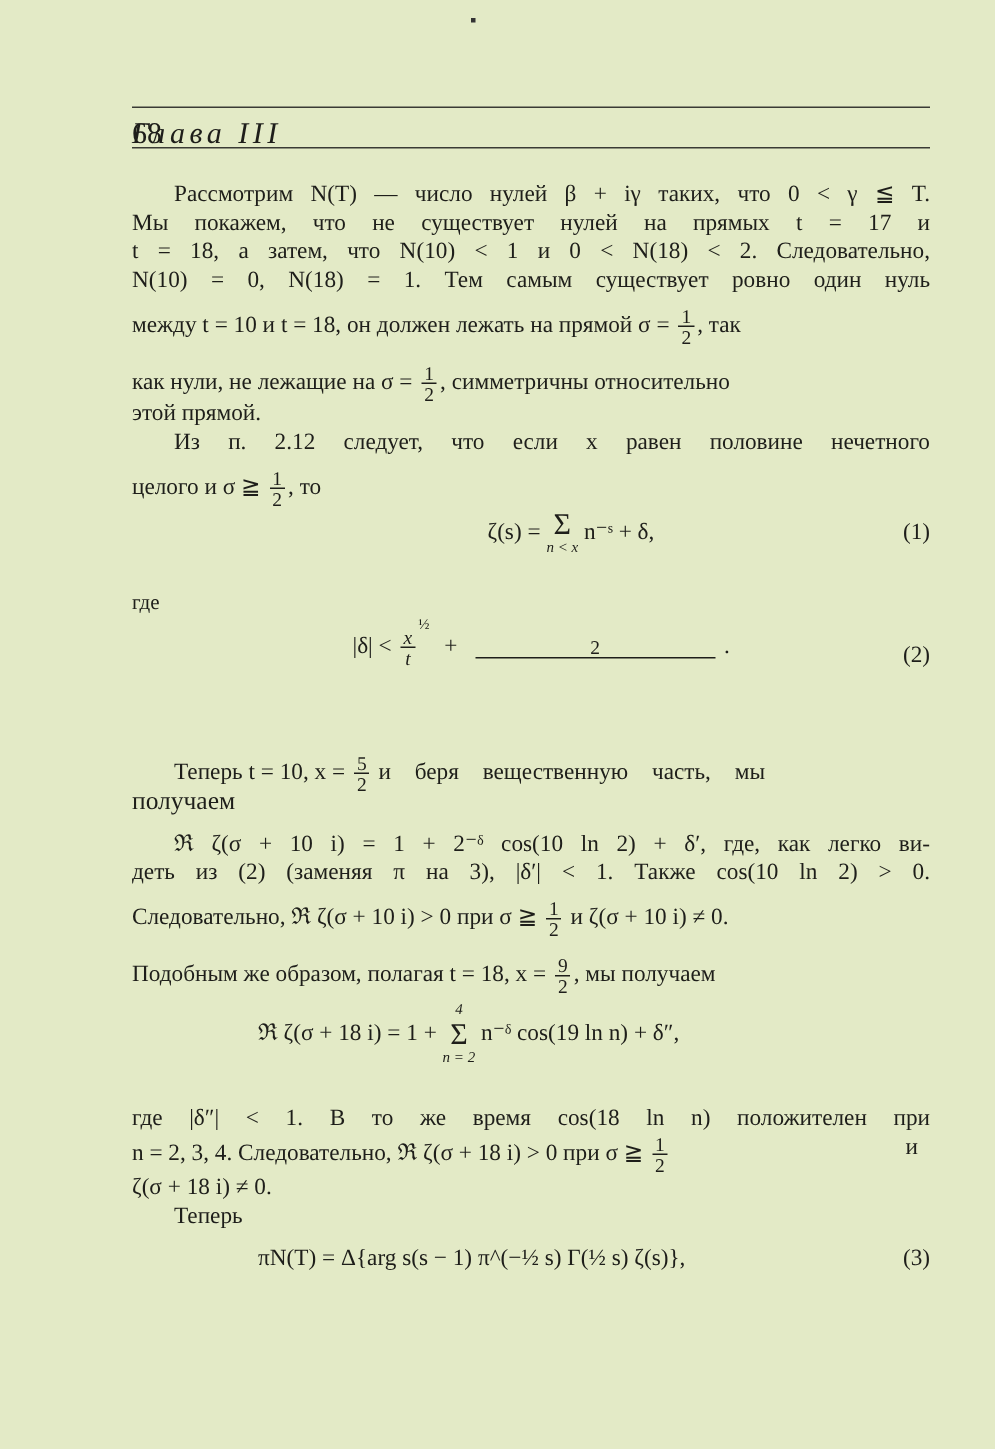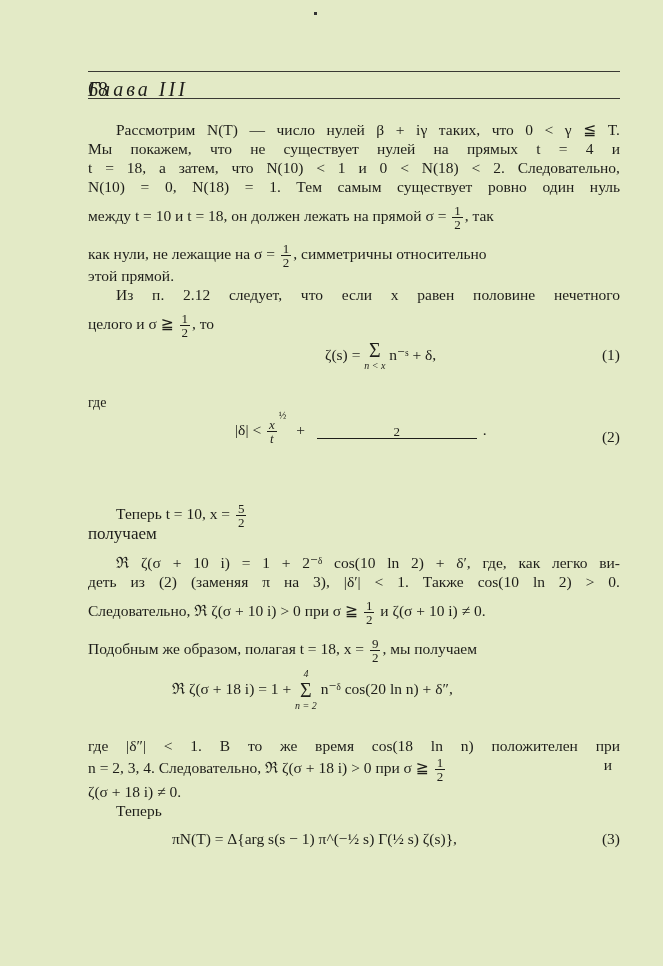--- a/index.html
+++ b/index.html
@@ -30,21 +30,21 @@
 <div class="dot"></div>
 
 <div class="rule" style="top:71px"></div>
 <div class="hdr">
   <span class="pn">68</span>
   <span class="ch">Глава III</span>
 </div>
 <div class="rule" style="top:98px"></div>
 
 <div class="ln just ind" style="top:111px">Рассмотрим N(T) — число нулей β + iγ таких, что 0 &lt; γ ≦ T.</div>
-<div class="ln just" style="top:130px">Мы покажем, что не существует нулей на прямых t = 4 и</div>
+<div class="ln just" style="top:130px">Мы покажем, что не существует нулей на прямых t = 17 и</div>
 <div class="ln just" style="top:149px">t = 18, а затем, что N(10) &lt; 1 и 0 &lt; N(18) &lt; 2. Следовательно,</div>
 <div class="ln just" style="top:168px">N(10) = 0, N(18) = 1. Тем самым существует ровно один нуль</div>
 
 <div class="ln" style="top:194px">
   <span>между t = 10 и t = 18, он должен лежать на прямой σ =</span>
   <span class="frac"><span class="n">1</span><span>2</span></span><span>, так</span>
 </div>
 <div class="ln" style="top:232px">
   <span>как нули, не лежащие на σ =</span>
   <span class="frac"><span class="n">1</span><span>2</span></span><span>, симметричны относительно</span>
@@ -70,38 +70,39 @@
   <span class="frac it"><span class="n">x</span><span>t</span></span><sup style="position:relative;top:-10px">½</sup>
   <span style="margin:0 6px">+</span>
   <span class="frac" style="width:160px"><span class="n">2</span></span>
   <span>.</span>
 </div>
 <span class="num" style="top:428px">(2)</span>
 
 <div class="ln" style="top:492px">
   <span style="padding-left:28px">Теперь t = 10, x =</span>
   <span class="frac"><span class="n">5</span><span>2</span></span>
+  <span style="word-spacing:12px">и беря вещественную часть, мы</span>
 </div>
 <div class="ln" style="top:515px;font-size:17px">получаем</div>
 <div class="ln just ind" style="top:544px">ℜ ζ(σ + 10 i) = 1 + 2⁻ᵟ cos(10 ln 2) + δ′, где, как легко ви-</div>
 <div class="ln just" style="top:563px">деть из (2) (заменяя π на 3), |δ′| &lt; 1. Также cos(10 ln 2) &gt; 0.</div>
 <div class="ln" style="top:589px">
   <span>Следовательно, ℜ ζ(σ + 10 i) &gt; 0 при σ ≧</span>
   <span class="frac"><span class="n">1</span><span>2</span></span>
   <span>и ζ(σ + 10 i) ≠ 0.</span>
 </div>
 <div class="ln" style="top:627px">
   <span>Подобным же образом, полагая t = 18, x =</span>
   <span class="frac"><span class="n">9</span><span>2</span></span><span>, мы получаем</span>
 </div>
 
 <div class="eq" style="left:172px;top:668px">
   <span>ℜ ζ(σ + 18 i) = 1 +</span>
   <span class="sumwrap"><span class="lim">4</span><span class="s">Σ</span><span class="lim">n = 2</span></span>
-  <span>n⁻ᵟ cos(20 ln n) + δ″,</span>
+  <span>n⁻ᵟ cos(19 ln n) + δ″,</span>
 </div>
 
 <div class="ln just" style="top:727px">где |δ″| &lt; 1. В то же время cos(18 ln n) положителен при</div>
 <div class="ln" style="top:746px">
   <span>n = 2, 3, 4. Следовательно, ℜ ζ(σ + 18 i) &gt; 0 при σ ≧</span>
   <span class="frac"><span class="n">1</span><span>2</span></span>
   <span style="position:absolute;right:8px">и</span>
 </div>
 <div class="ln" style="top:773px">ζ(σ + 18 i) ≠ 0.</div>
 <div class="ln ind" style="top:792px">Теперь</div>

